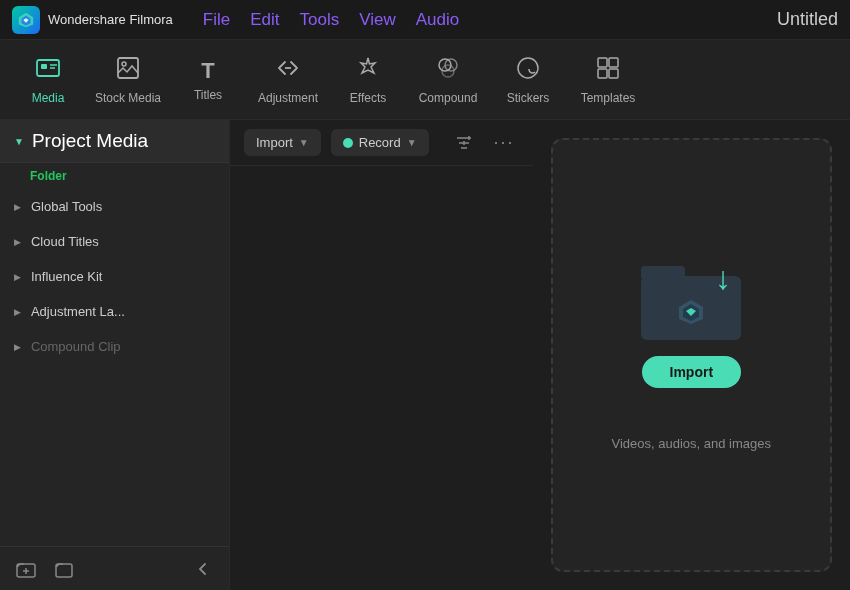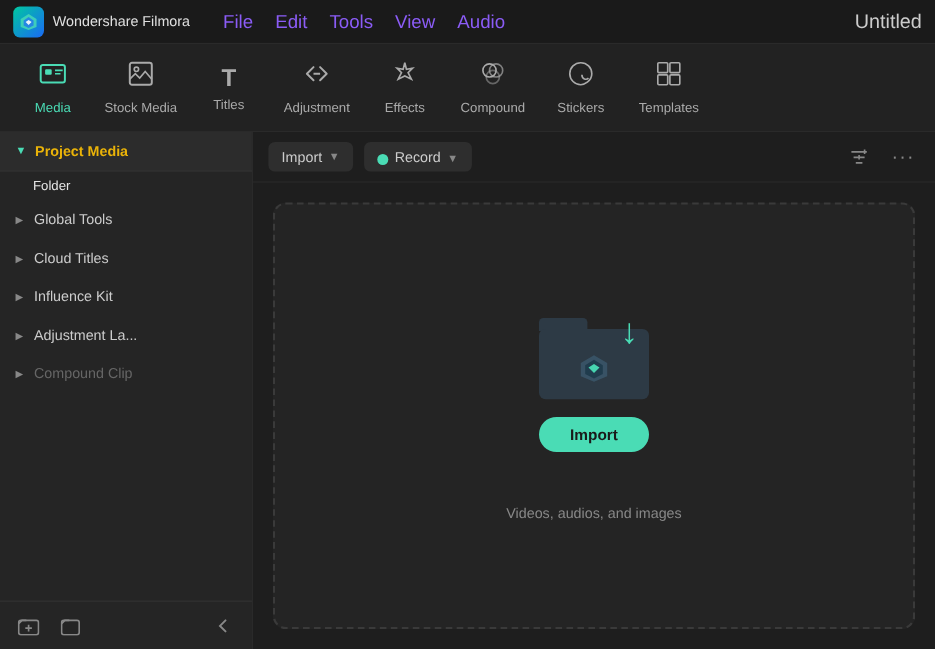--- a/index.html
+++ b/index.html
@@ -100,28 +100,29 @@
       padding: 10px 14px;
       background: #2c2c2c;
       border-bottom: 1px solid #333;
     }
     .sidebar-header .arrow {
       color: #4adcb5;
       margin-right: 8px;
       font-size: 10px;
     }
     .sidebar-header .title {
-      font-size: 13px;
-      font-weight: 700;
-      color: #eab308;
+      font-size: 19px;
+      font-weight: 400;
+      color: #ffffff;
     }
     .sidebar-folder {
       font-size: 12px;
-      color: #e5e5e5;
+      color: #22c55e;
       padding: 6px 14px 6px 30px;
+      font-weight: bold;
     }
     .sidebar-item {
       display: flex;
       align-items: center;
       padding: 10px 14px;
       cursor: pointer;
       font-size: 13px;
       color: #cccccc;
     }
     .sidebar-item .arrow {
@@ -160,21 +161,21 @@
       cursor: pointer;
       color: #888;
       font-size: 14px;
     }
 
     
     #content {
       flex: 1;
       background: #1e1e1e;
       display: flex;
-      flex-direction: column;
+      flex-direction: row;
     }
     #content-toolbar {
       height: 46px;
       display: flex;
       align-items: center;
       padding: 0 14px;
       gap: 10px;
       border-bottom: 1px solid #2a2a2a;
     }
     .btn-import {
@@ -186,21 +187,21 @@
       border-radius: 6px;
       color: #cccccc;
       font-size: 13px;
       padding: 6px 12px;
       cursor: pointer;
     }
     .btn-import .chevron { font-size: 10px; color: #888; }
 
     .btn-record {
       display: flex;
-      align-items: flex-end;
+      align-items: center;
       gap: 6px;
       background: #2e2e2e;
       border: none;
       border-radius: 6px;
       color: #cccccc;
       font-size: 13px;
       padding: 6px 12px;
       cursor: pointer;
     }
     .record-dot {

